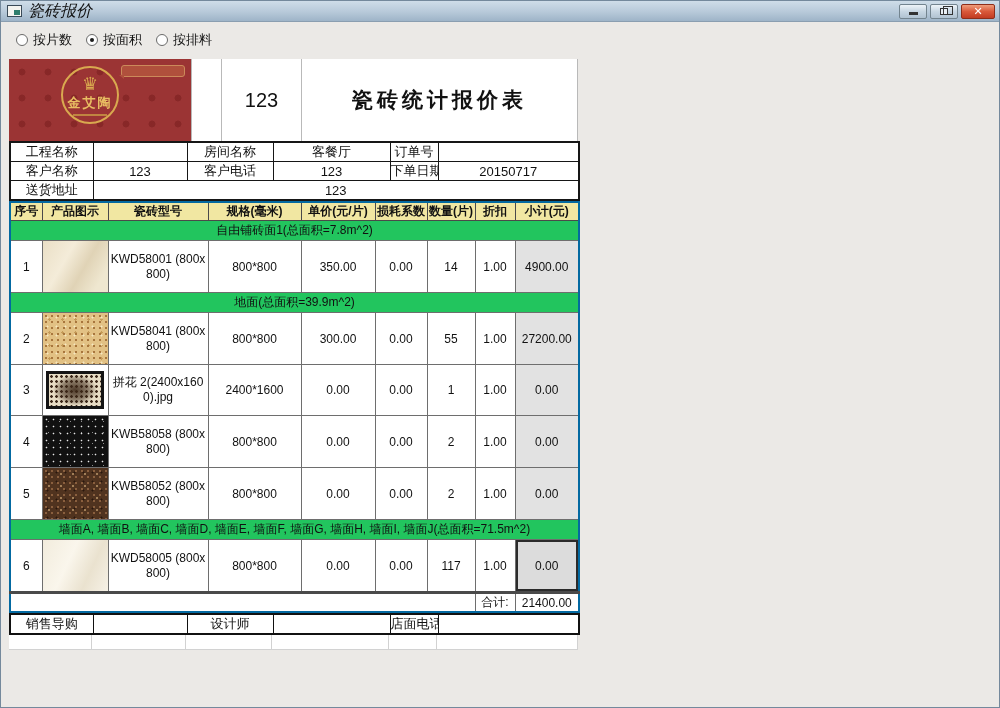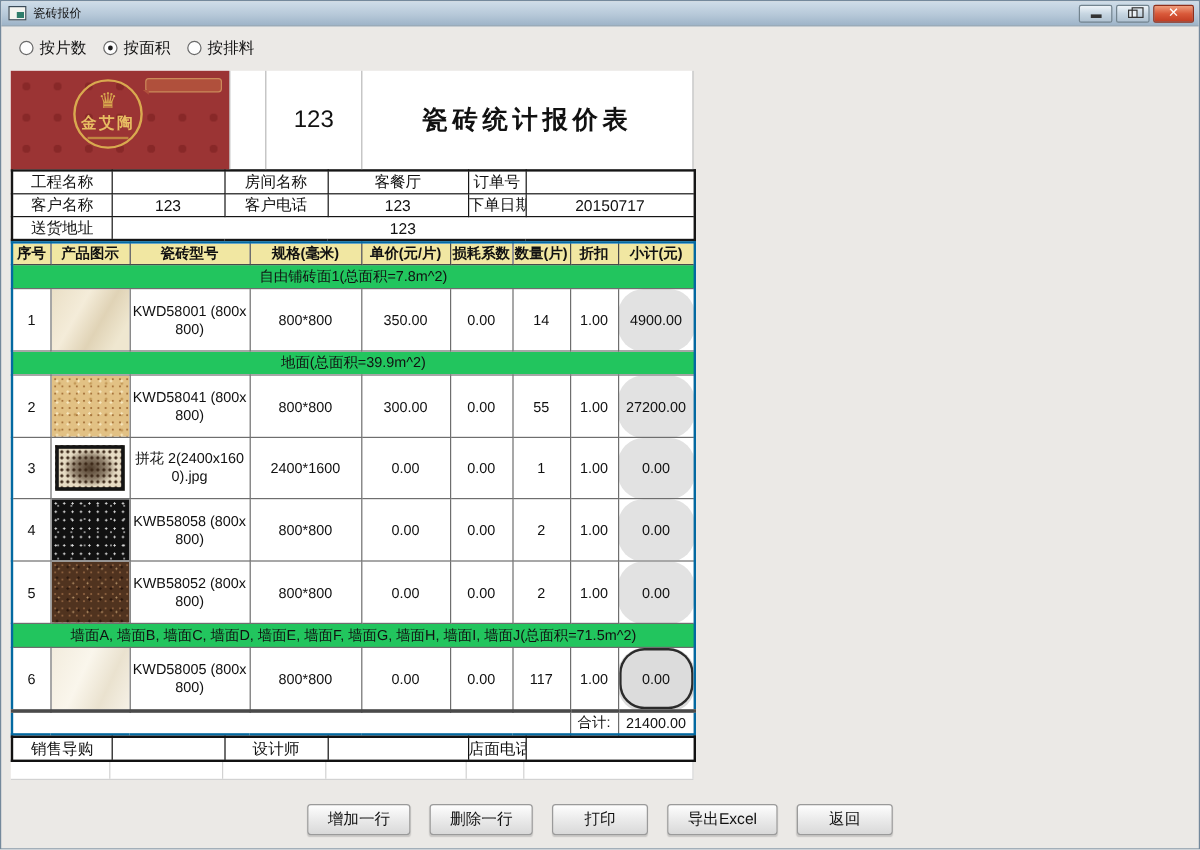--- a/index.html
+++ b/index.html
@@ -5,21 +5,21 @@
   * { margin:0; padding:0; box-sizing:border-box; }
   html,body { width:1000px; height:708px; font-family:"Liberation Sans","DejaVu Sans",sans-serif; }
   .window { position:relative; width:1000px; height:708px; background:#ebe9e6; border:1px solid #74899c; overflow:hidden; }
 
   
   .titlebar { position:absolute; top:0; left:0; right:0; height:21px;
     background:linear-gradient(#cfdde9,#b7c9d9 55%,#9eb4c8); border-bottom:1px solid #8a9eb0;
     display:flex; align-items:center; padding:0 4px; }
   .app-icon { width:15px; height:12px; background:#f4f4f0; border:1px solid #3a4a58; margin:0 6px 0 2px; position:relative; }
   .app-icon::after { content:""; position:absolute; right:1px; bottom:1px; width:6px; height:5px; background:#2f7d6b; }
-  .title-text { font-size:10px; color:#111; }
+  .title-text { font-size:16px; color:#111;font-style:italic; }
   .win-btns { margin-left:auto; display:flex; gap:3px; }
   .win-btn { width:28px; height:15px; border:1px solid #73848f; border-radius:2px;
     background:linear-gradient(#eef4f9,#c7d6e2 50%,#b0c2d1); display:flex; align-items:center; justify-content:center; }
   .glyph-min { width:9px; height:3px; background:#333; margin-top:5px; }
   .glyph-restore { width:8px; height:7px; border:1px solid #333; position:relative; background:#e9eff4; }
   .glyph-restore::before { content:""; position:absolute; left:2px; top:-3px; width:8px; height:7px; border:1px solid #333; background:transparent; }
   .win-btn.close { width:34px; background:linear-gradient(#ef9d7c,#d9593a 50%,#c23c22); border-color:#8e2e1a;
     color:#fff; font-size:11px; font-weight:bold; line-height:1; }
 
   
@@ -54,21 +54,21 @@
   .info-table td { border:1px solid #161616; height:15px; font-size:13px; text-align:center; color:#111; overflow:hidden; white-space:nowrap; }
 
   
   .main-table { border:2px solid #0369a1; }
   .main-table td { border:1px solid #6e6e6e; text-align:center; vertical-align:middle; font-size:12px; color:#111; overflow:hidden; }
   .col-head td { background:#f1e7a2; font-weight:bold; height:16px; border-color:#4a4a4a; white-space:nowrap; }
   .section-row td { background:#22c55e; height:20px; font-size:12px; }
   .data-row td { height:51px; }
   .val-blue { color:#2626a6; }
   .val-green { color:#2e8b50; }
-  .subtotal-cell { background:#e2e2e2;border-radius:21px; }
+  .subtotal-cell { background:#e2e2e2; }
   .subtotal-cell.selected { box-shadow:inset 0 0 0 2px #2b2b2b; background:#dcdcdc; }
   .img-cell { padding:0; }
   .model-cell { font-size:12px; line-height:1.25; word-break:break-all; padding:1px 2px; }
   .total-row td { height:19px; border-top:3px solid #4a4a4a; }
   .total-spacer { border-left:none !important; border-bottom:1px solid #9a9a9a !important; }
   .total-label { font-size:12px; }
   .total-value { color:#e03030; font-size:12px; }
 
   
   .tile { width:100%; height:51px; display:block; }
@@ -331,21 +331,14 @@
     <div class="faint-row">
       <div style="width:83px"></div>
         <div style="width:94px"></div>
         <div style="width:86px"></div>
       <div style="width:117px"></div>
         <div style="width:48px"></div>
         <div style="width:141px"></div>
     </div>
   </div>
 
-  <div class="btn-bar">
-    <button class="action-btn">增加一行</button>
-    <button class="action-btn">删除一行</button>
-    <button class="action-btn">打印</button>
-    <button class="action-btn">导出Excel</button>
-    <button class="action-btn">返回</button>
-  </div>
 
 </div>
 
 </body></html>

